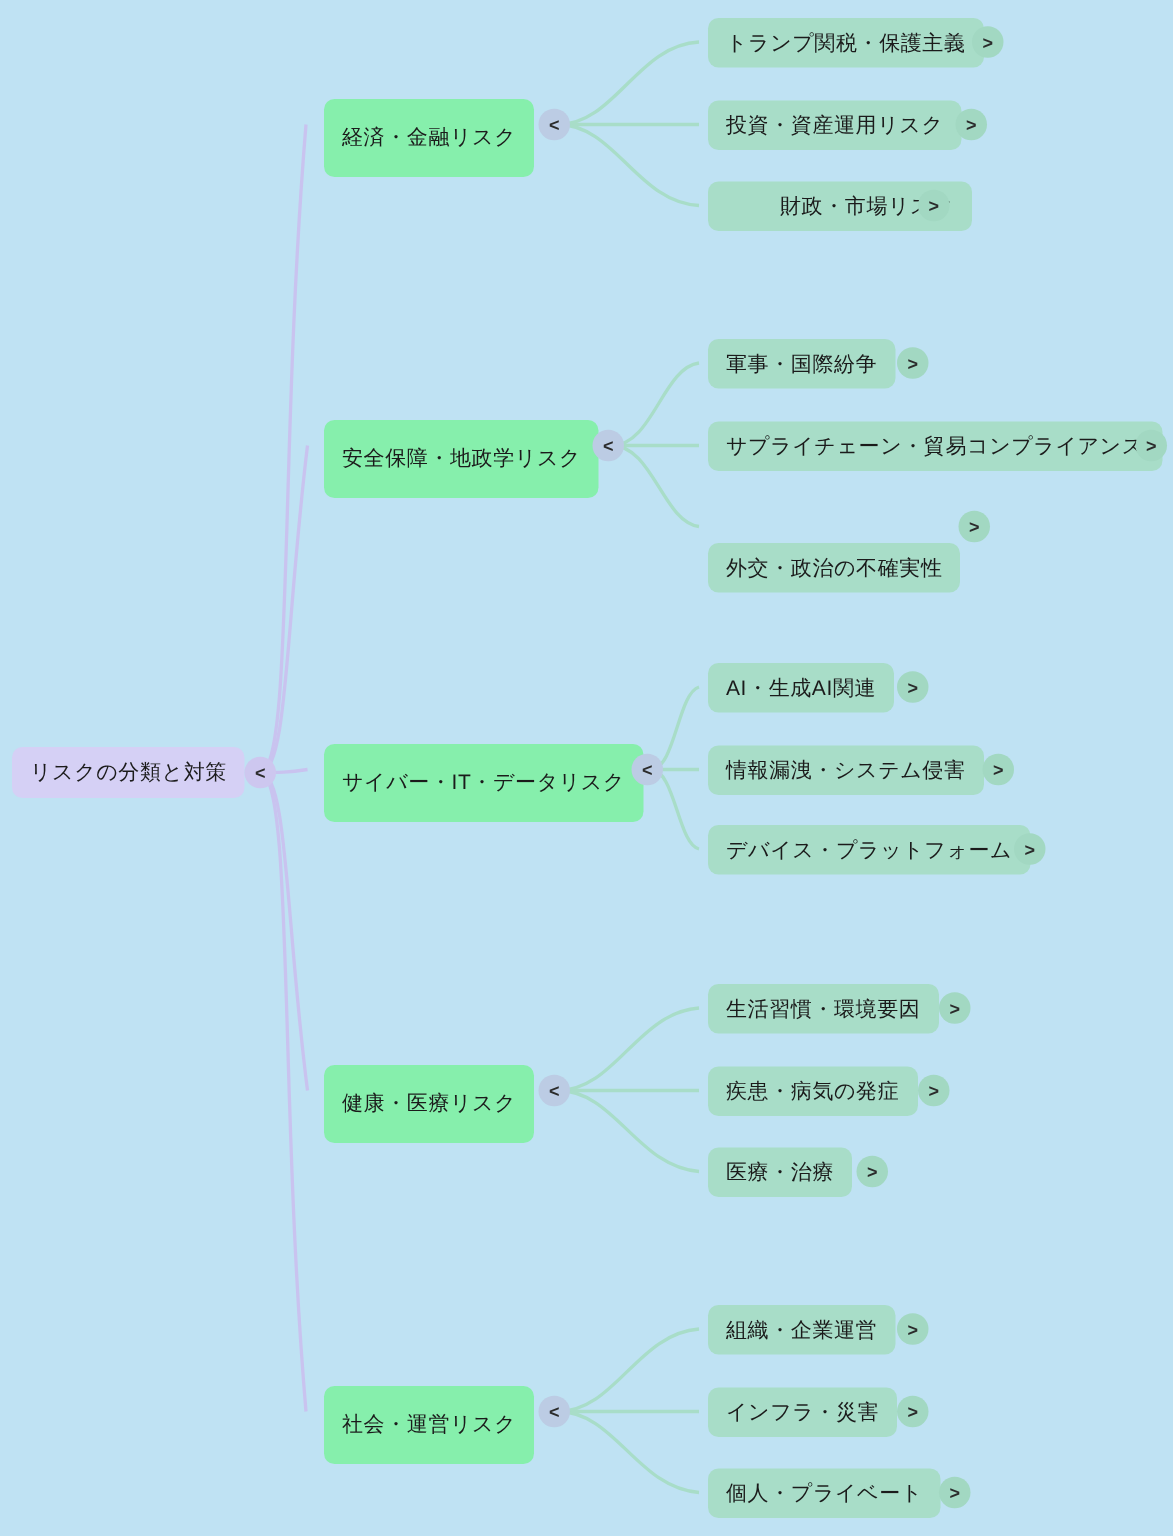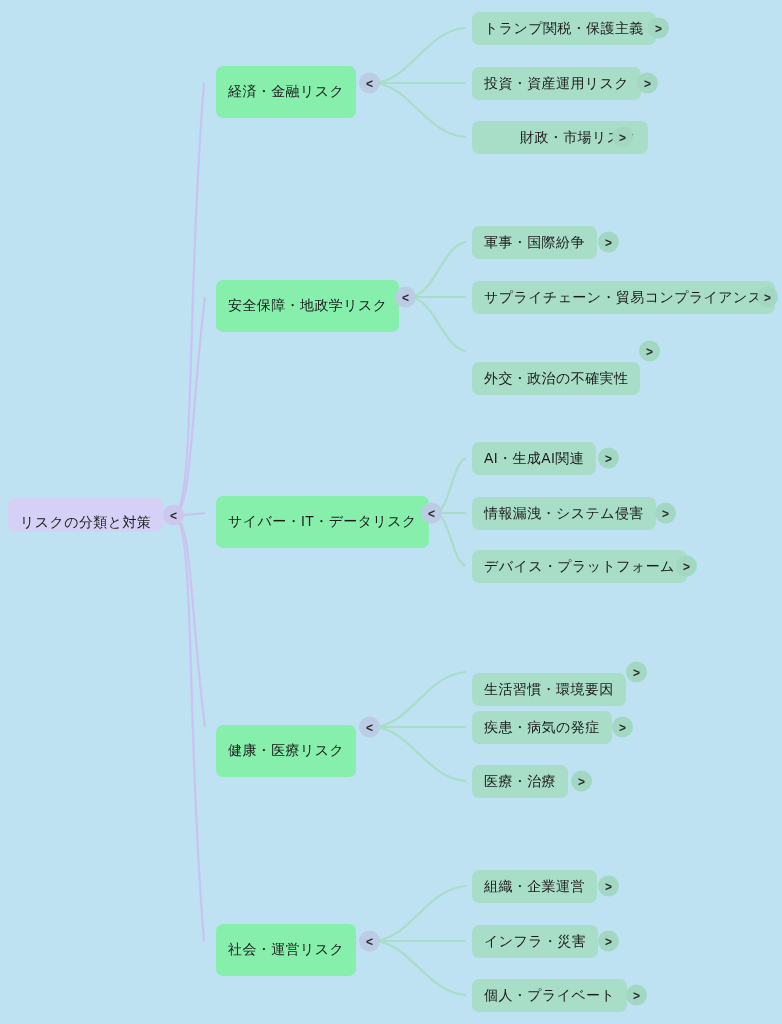--- a/index.html
+++ b/index.html
@@ -34,21 +34,20 @@
     border-radius: 7px;
     white-space: nowrap;
     letter-spacing: 0.4px;
     color: #1b1b1b;
   }
   .node.root {
     background: #d5d0f5;
     font-size: 14px;
     height: 34px;
     padding: 0 12px;
-    align-items: flex-end;
   }
   .node.branch {
     background: #86efac;
     font-size: 14px;
     height: 52px;
     padding: 0 12px;
   }
   .node.leaf {
     background: #a8ddc8;
     font-size: 14px;
@@ -200,28 +199,28 @@
     <span>&gt;</span>
   </div>
 
   <div class="node leaf" style="left:472px; top:550px;">
     <span>デバイス・プラットフォーム</span>
   </div>
   <div class="toggle green" style="left:676px; top:566px;">
     <span>&gt;</span>
   </div>
 
-  <div class="node branch" style="left:216px; top:710px;margin-top:15px;">
+  <div class="node branch" style="left:216px; top:710px;">
     <span>健康・医療リスク</span>
   </div>
   <div class="toggle bluegrey" style="left:359px; top:727px;">
     <span>&lt;</span>
   </div>
 
-  <div class="node leaf" style="left:472px; top:656px;margin-top:17px;">
+  <div class="node leaf" style="left:472px; top:656px;">
     <span>生活習慣・環境要因</span>
   </div>
   <div class="toggle green" style="left:626px; top:672px;">
     <span>&gt;</span>
   </div>
 
   <div class="node leaf" style="left:472px; top:711px;">
     <span>疾患・病気の発症</span>
   </div>
   <div class="toggle green" style="left:612px; top:727px;">

